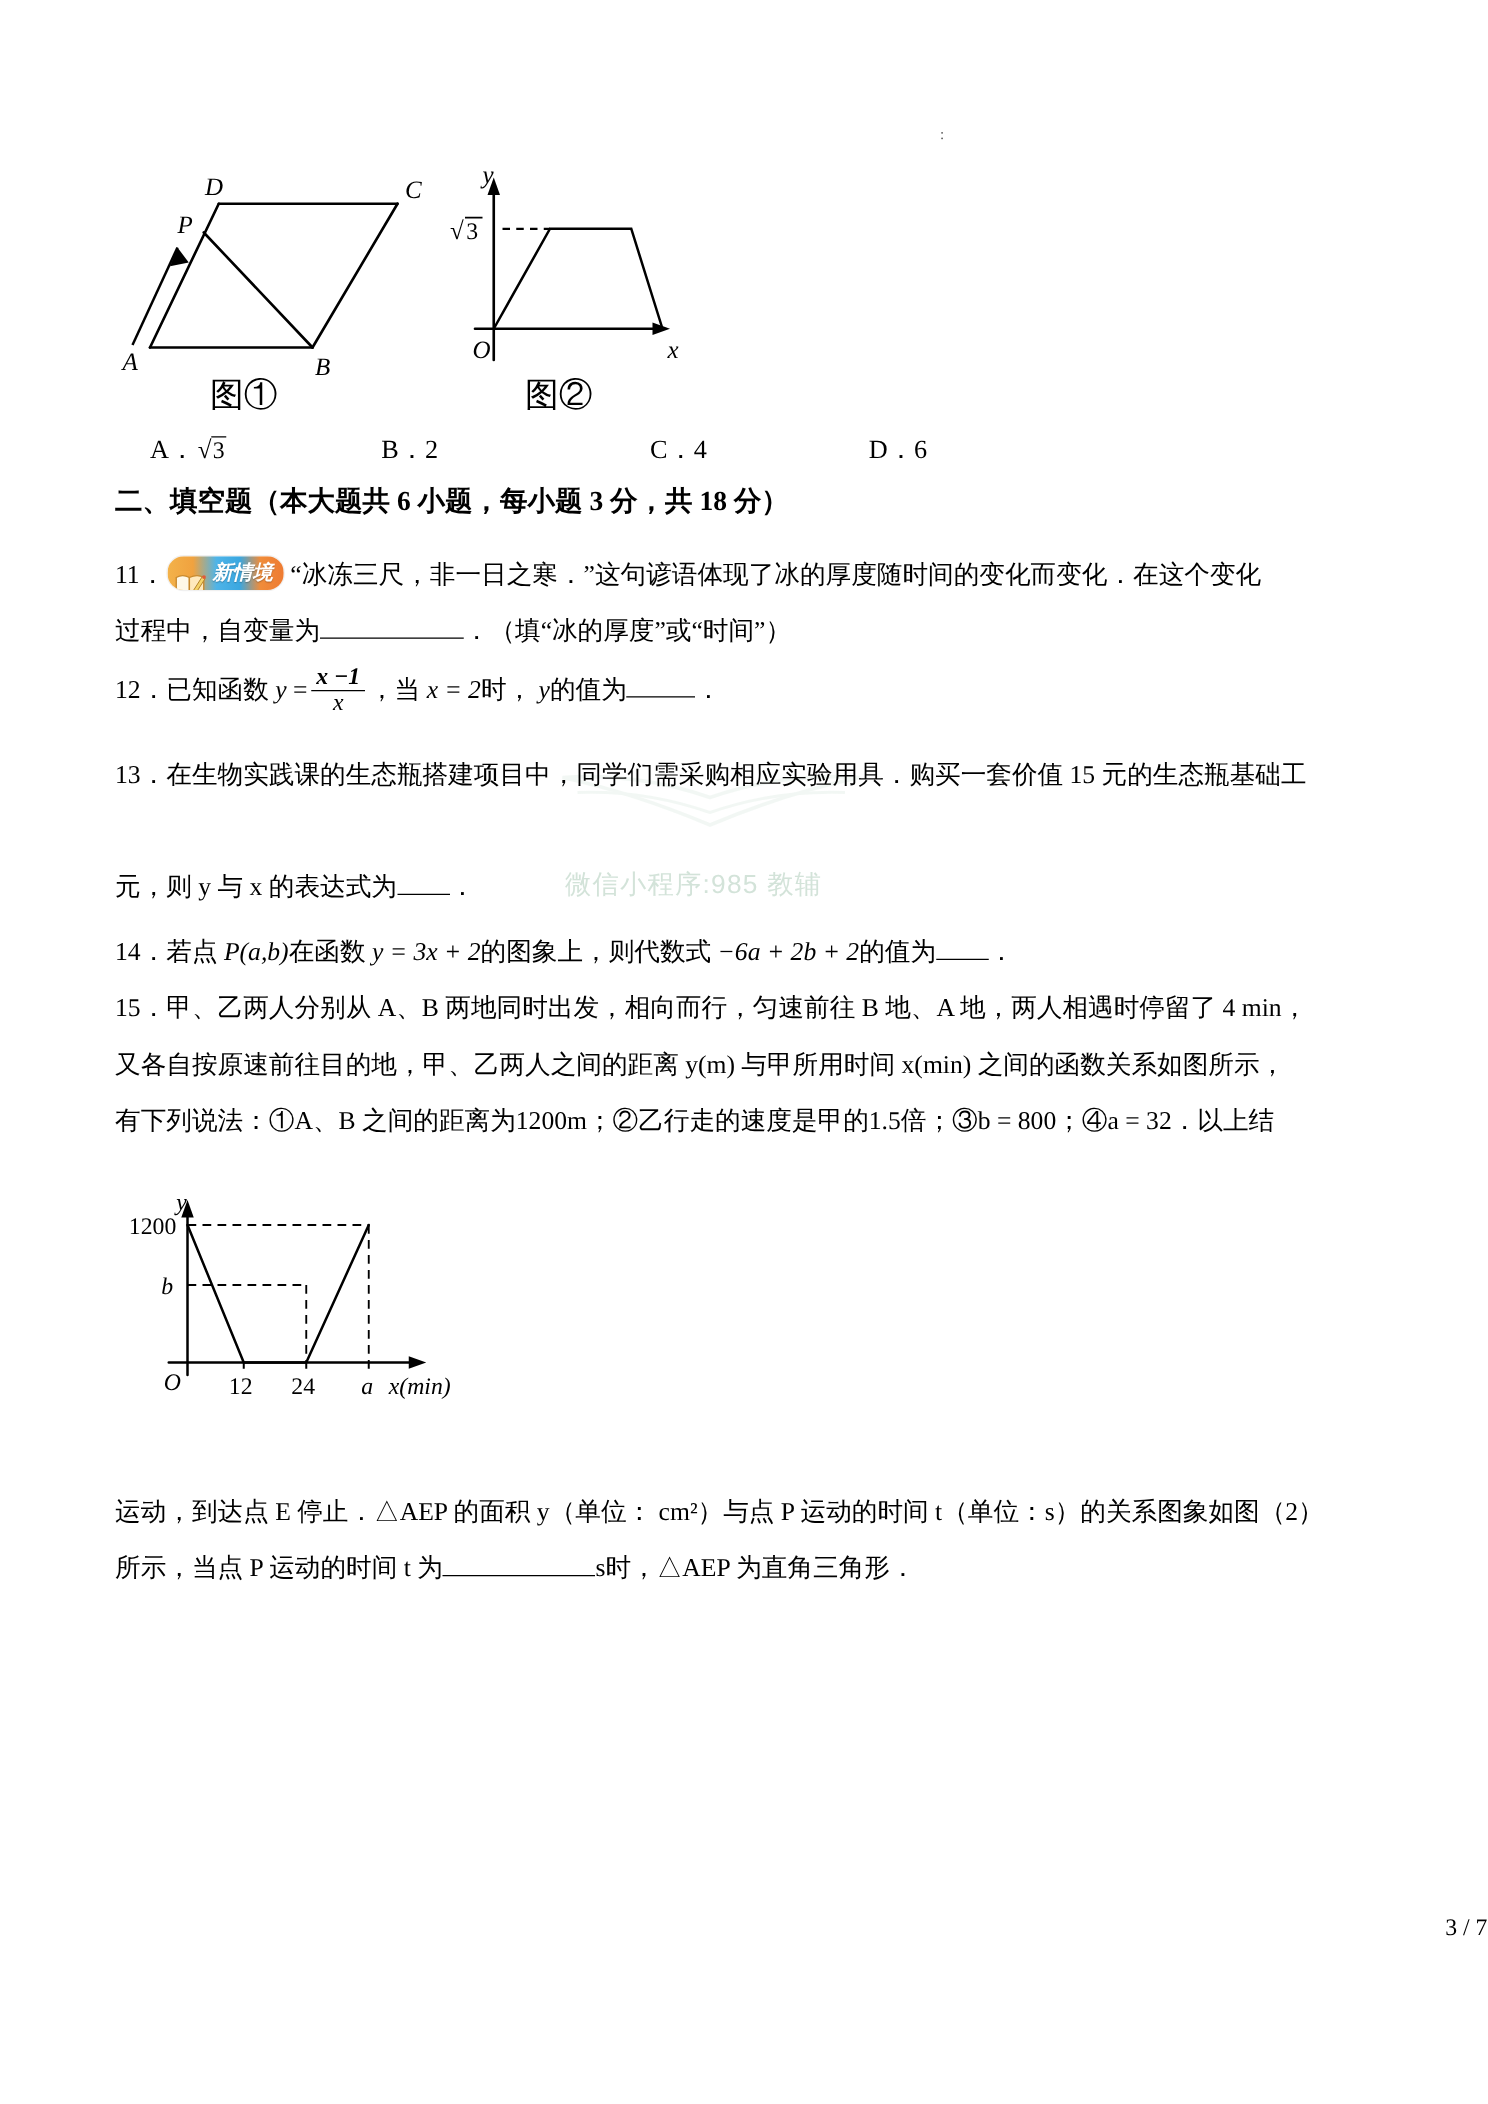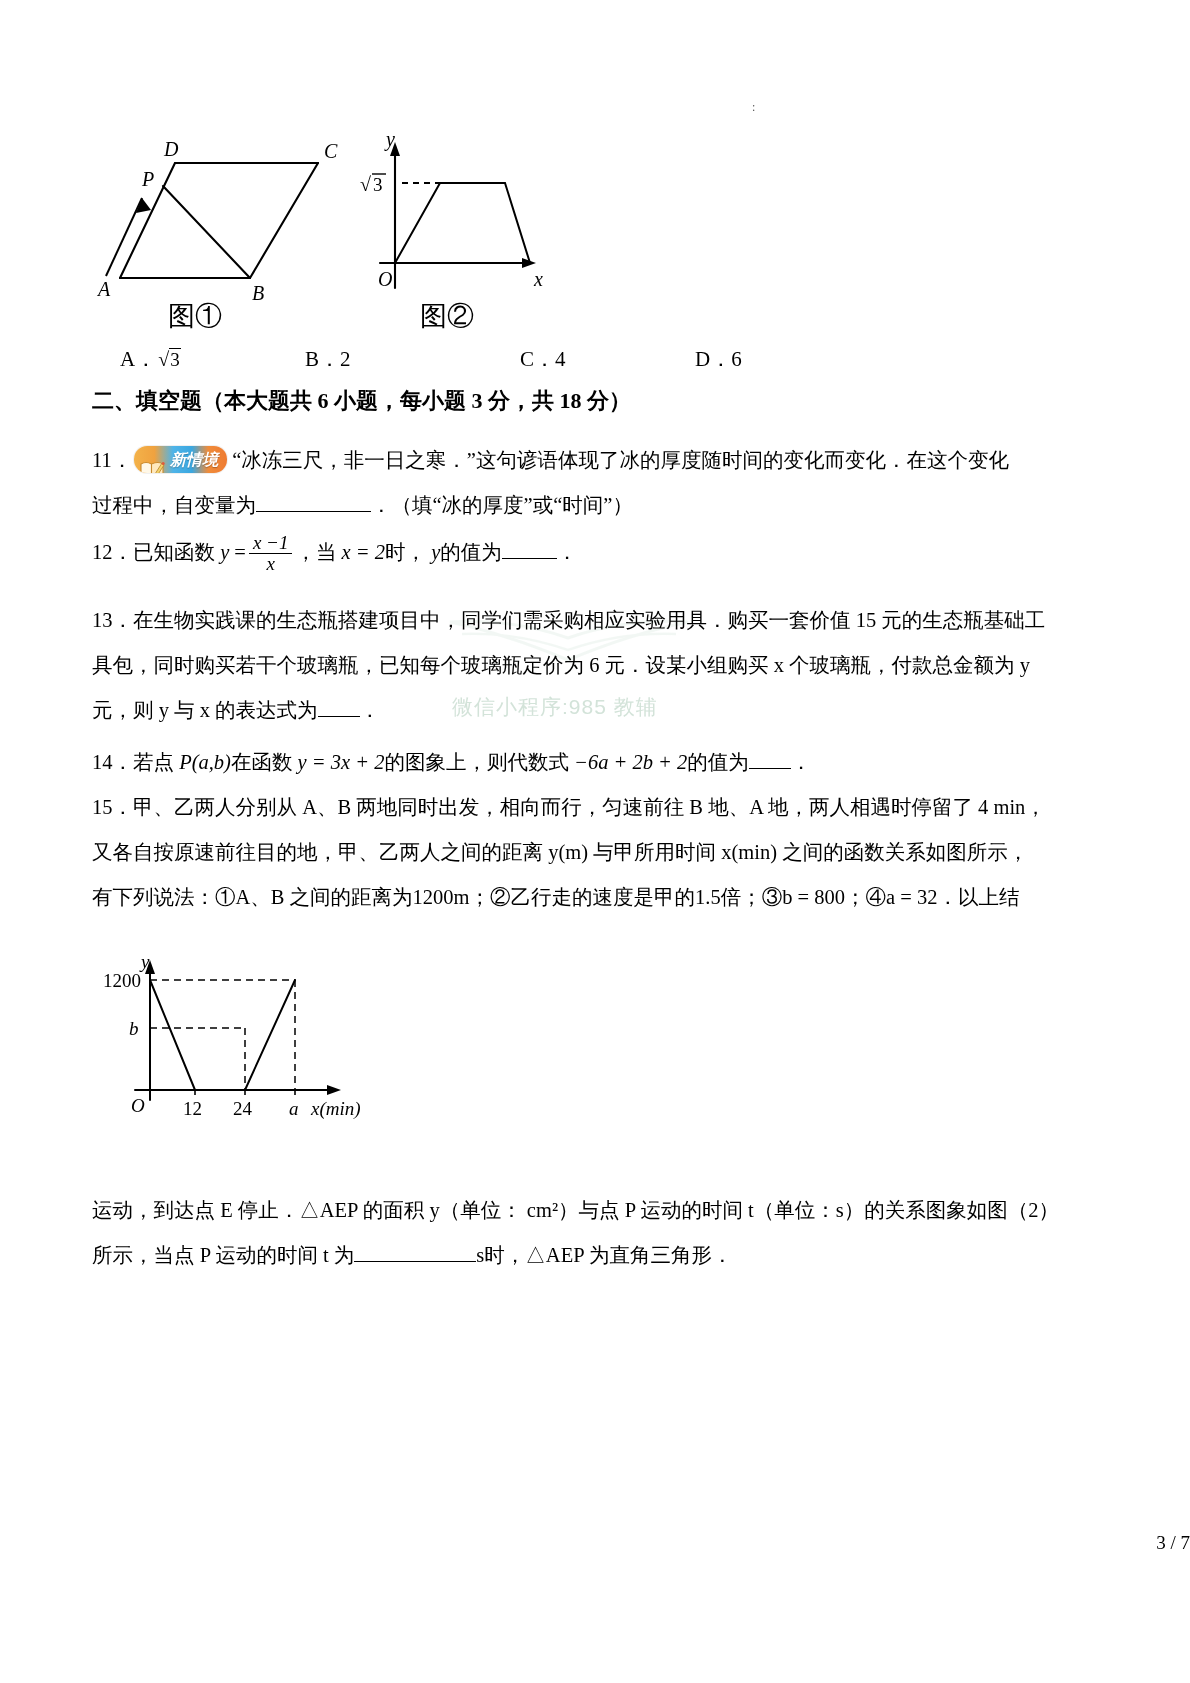--- a/index.html
+++ b/index.html
@@ -67,21 +67,21 @@
   .b-lg{width:115px;}
   .b-md{width:55px;}
   .b-sm{width:42px;}
   .b-xl{width:122px;}
 
   
   .frac{
     display:inline-block;vertical-align:middle;text-align:center;
     font-size:19px;line-height:1.05;margin:0 3px;position:relative;top:-1px;
   }
-  .frac .nu{display:block;padding:0 4px;}
+  .frac .nu{display:block;padding:0 4px;font-weight:bold;}
   .frac .de{display:block;border-top:1.4px solid #000;padding:0 4px;}
 
   .sq{display:inline-block;position:relative;padding-left:2px;}
   .sq .rad{font-size:20px;}
   .sq .radicand{border-top:1.3px solid #000;padding:0 1px 0 1px;font-size:19px;}
 
   
   .badge{
     display:inline-block;vertical-align:-6px;height:27px;border-radius:13px;
     position:relative;overflow:hidden;margin:0 5px 0 2px;
@@ -209,21 +209,20 @@
     <span class="num">12．</span><span>已知函数</span>
     <span class="it">y</span>
     <span>=</span><span class="frac"><span class="nu it">x −1</span><span class="de it">x</span></span><span>，当</span>
     <span class="it">x = 2</span><span>时，</span>
     <span class="it">y</span><span>的值为</span><span class="blank b-md"></span><span>．</span>
   </div>
 
   <div class="q" style="left:92px;top:598px;width:1020px;">
     <span class="num">13．</span><span>在生物实践课的生态瓶搭建项目中，同学们需采购相应实验用具．购买一套价值 15 元的生态瓶基础工</span>
   </div>
-  <div class="q" style="left:92px;top:643px;width:1020px;">具包，同时购买若干个玻璃瓶，已知每个玻璃瓶定价为 6 元．设某小组购买 x 个玻璃瓶，付款总金额为 y</div>
   <div class="q" style="left:92px;top:688px;width:1020px;">
     <span>元，则 y 与 x 的表达式为</span><span class="blank b-sm"></span><span>．</span>
   </div>
 
   <div class="q" style="left:92px;top:740px;width:1020px;">
     <span class="num">14．</span><span>若点</span>
     <span class="it">P(a,b)</span><span>在函数</span>
     <span class="it">y = 3x + 2</span><span>的图象上，则代数式</span>
     <span class="it">−6a + 2b + 2</span><span>的值为</span><span class="blank b-sm"></span><span>．</span>
   </div>

